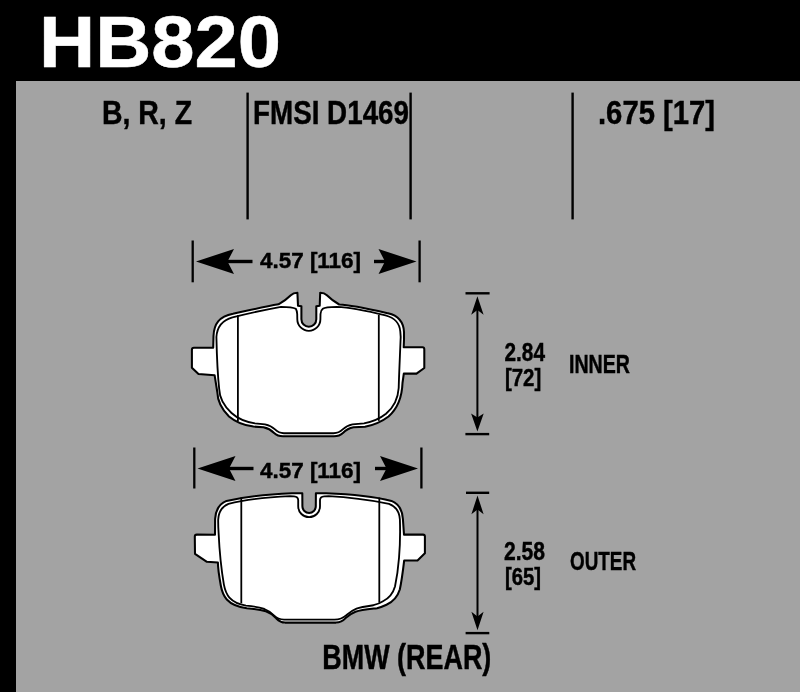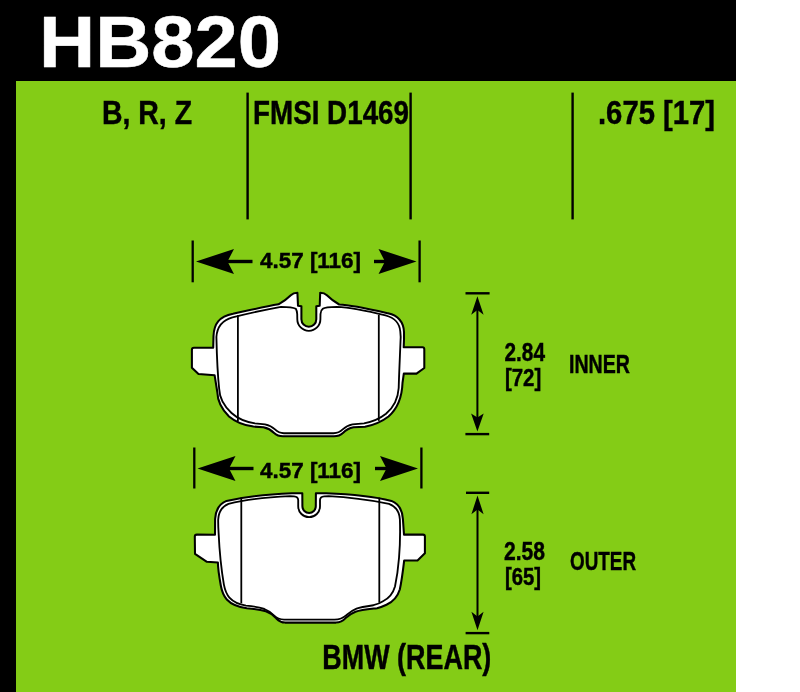--- a/index.html
+++ b/index.html
@@ -1,16 +1,16 @@
 <!DOCTYPE html>
 <html><head>
 <meta charset="utf-8">
 <style>
   html,body{margin:0;padding:0;background:#fff;}
-  #page{position:relative;width:736px;height:692px;overflow:hidden;background:#84cc16;}
+  #page{position:relative;width:800px;height:692px;overflow:hidden;background:#a3a3a3;}
   svg{position:absolute;left:0;top:0;}
   text{font-family:"Liberation Sans",sans-serif;font-weight:bold;stroke:#000;stroke-width:0.45px;}
 </style>
 </head>
 <body>
 <div id="page">
 <svg width="800" height="692" viewBox="0 0 800 692">
 
   <rect x="0" y="0" width="800" height="81" fill="#000"></rect>
   <rect x="0" y="0" width="16" height="692" fill="#000"></rect>

